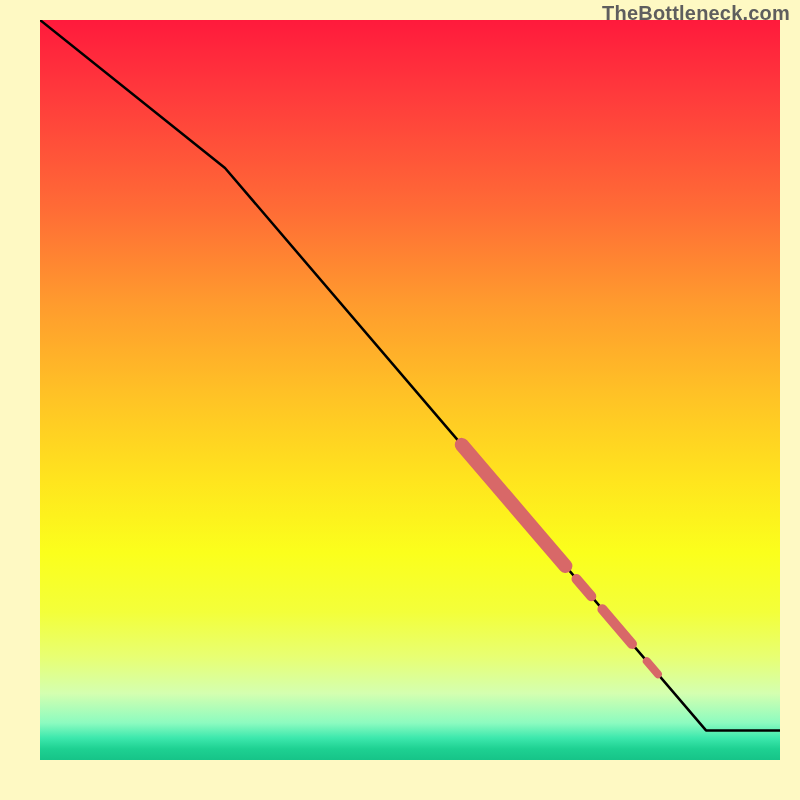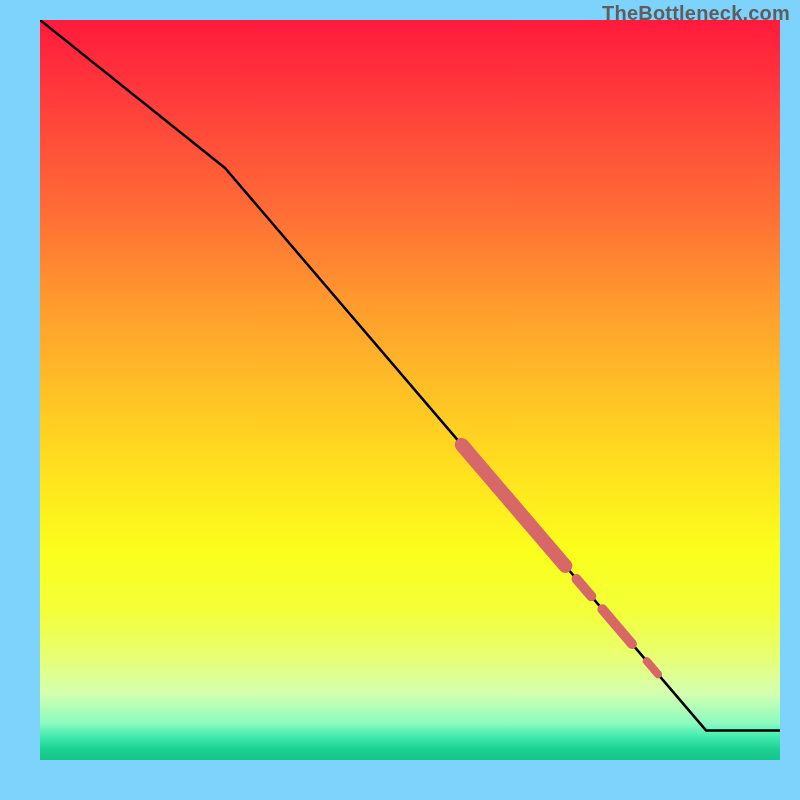--- a/index.html
+++ b/index.html
@@ -8,21 +8,21 @@
     width: 800px;
     height: 800px;
     overflow: hidden;
     background: #000;
     font-family: Arial, Helvetica, sans-serif;
   }
   .stage {
     position: relative;
     width: 800px;
     height: 800px;
-    background: #7dd3fc;
+    background: #fef9c3;
   }
   .plot-area {
     position: absolute;
     left: 40px;
     top: 20px;
     width: 740px;
     height: 740px;
     background: linear-gradient(
       to bottom,
       #ff1a3c 0%,

